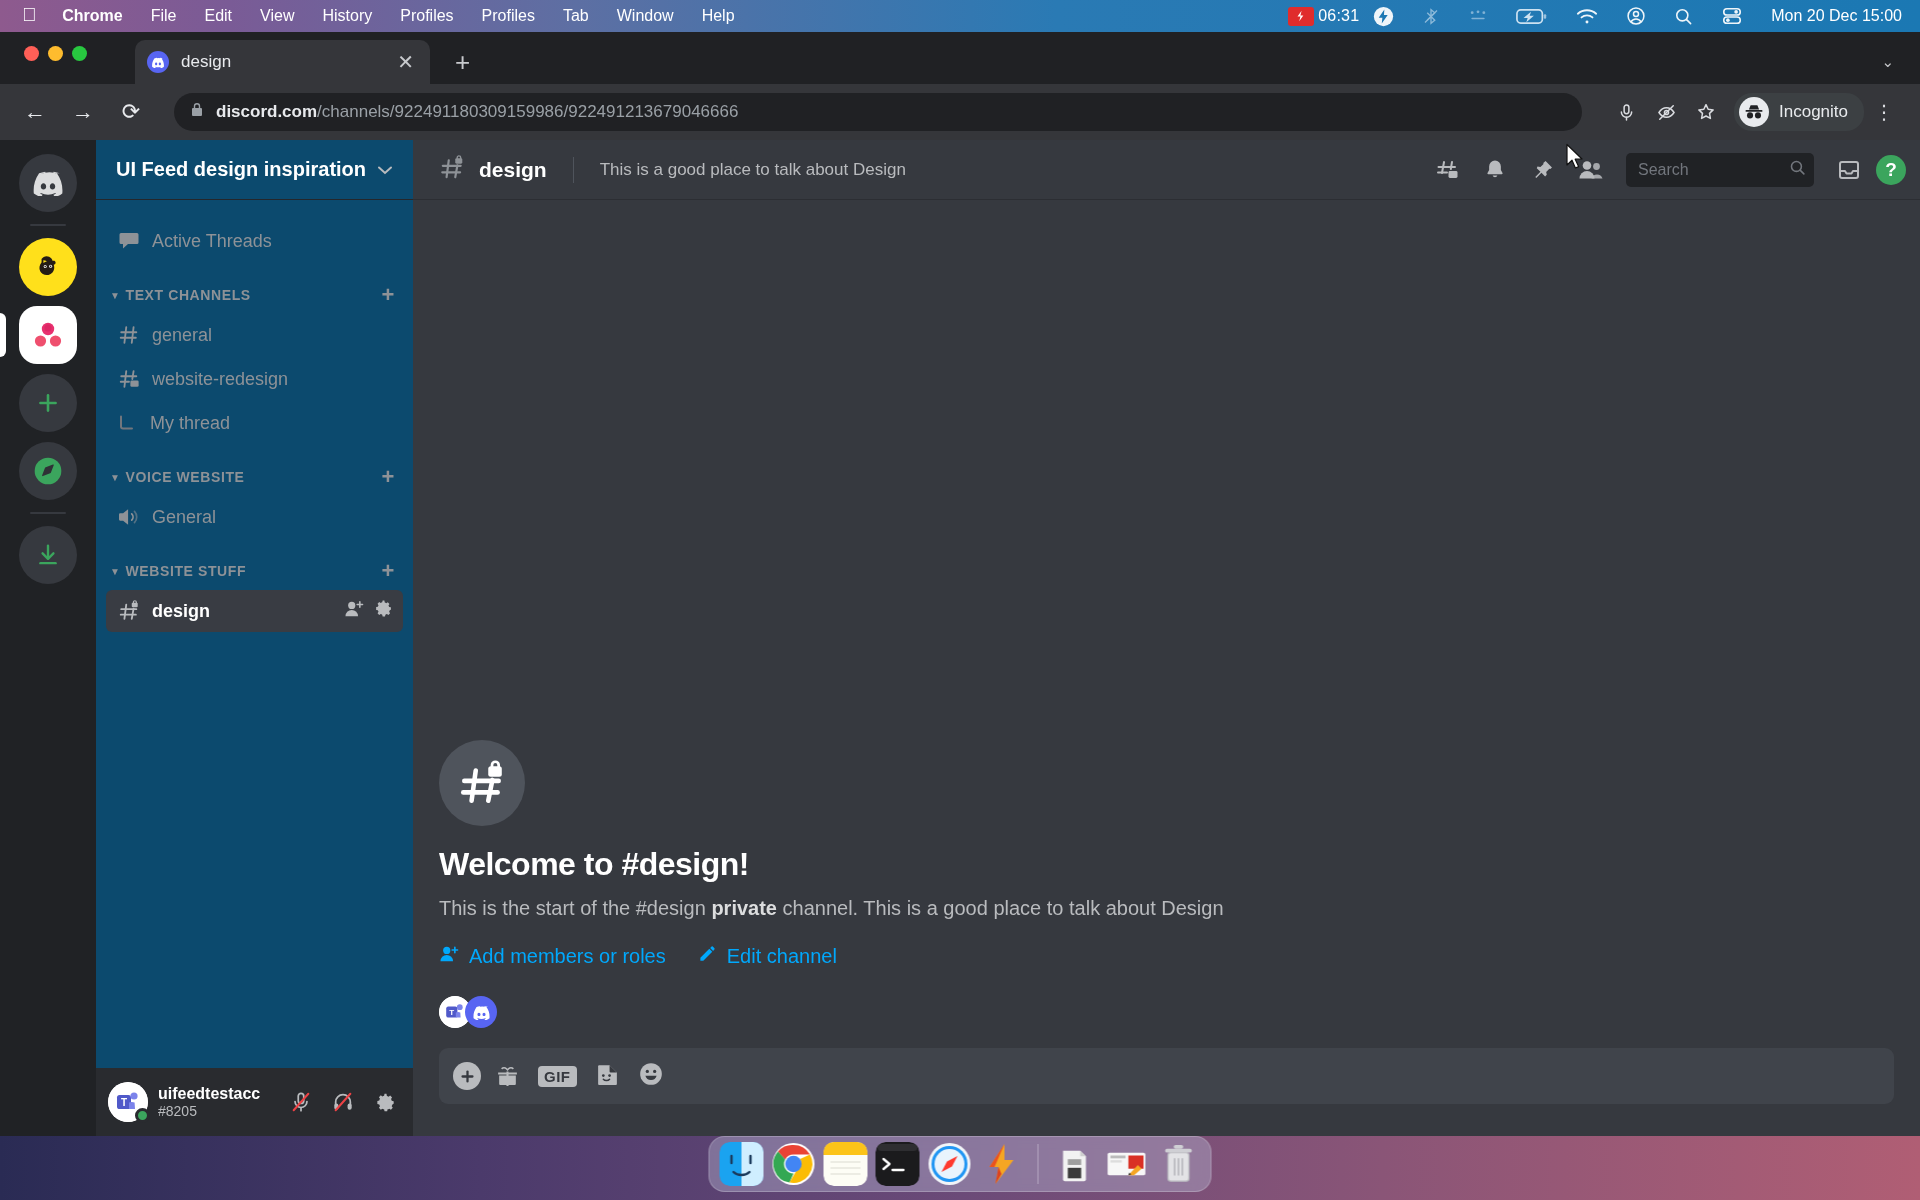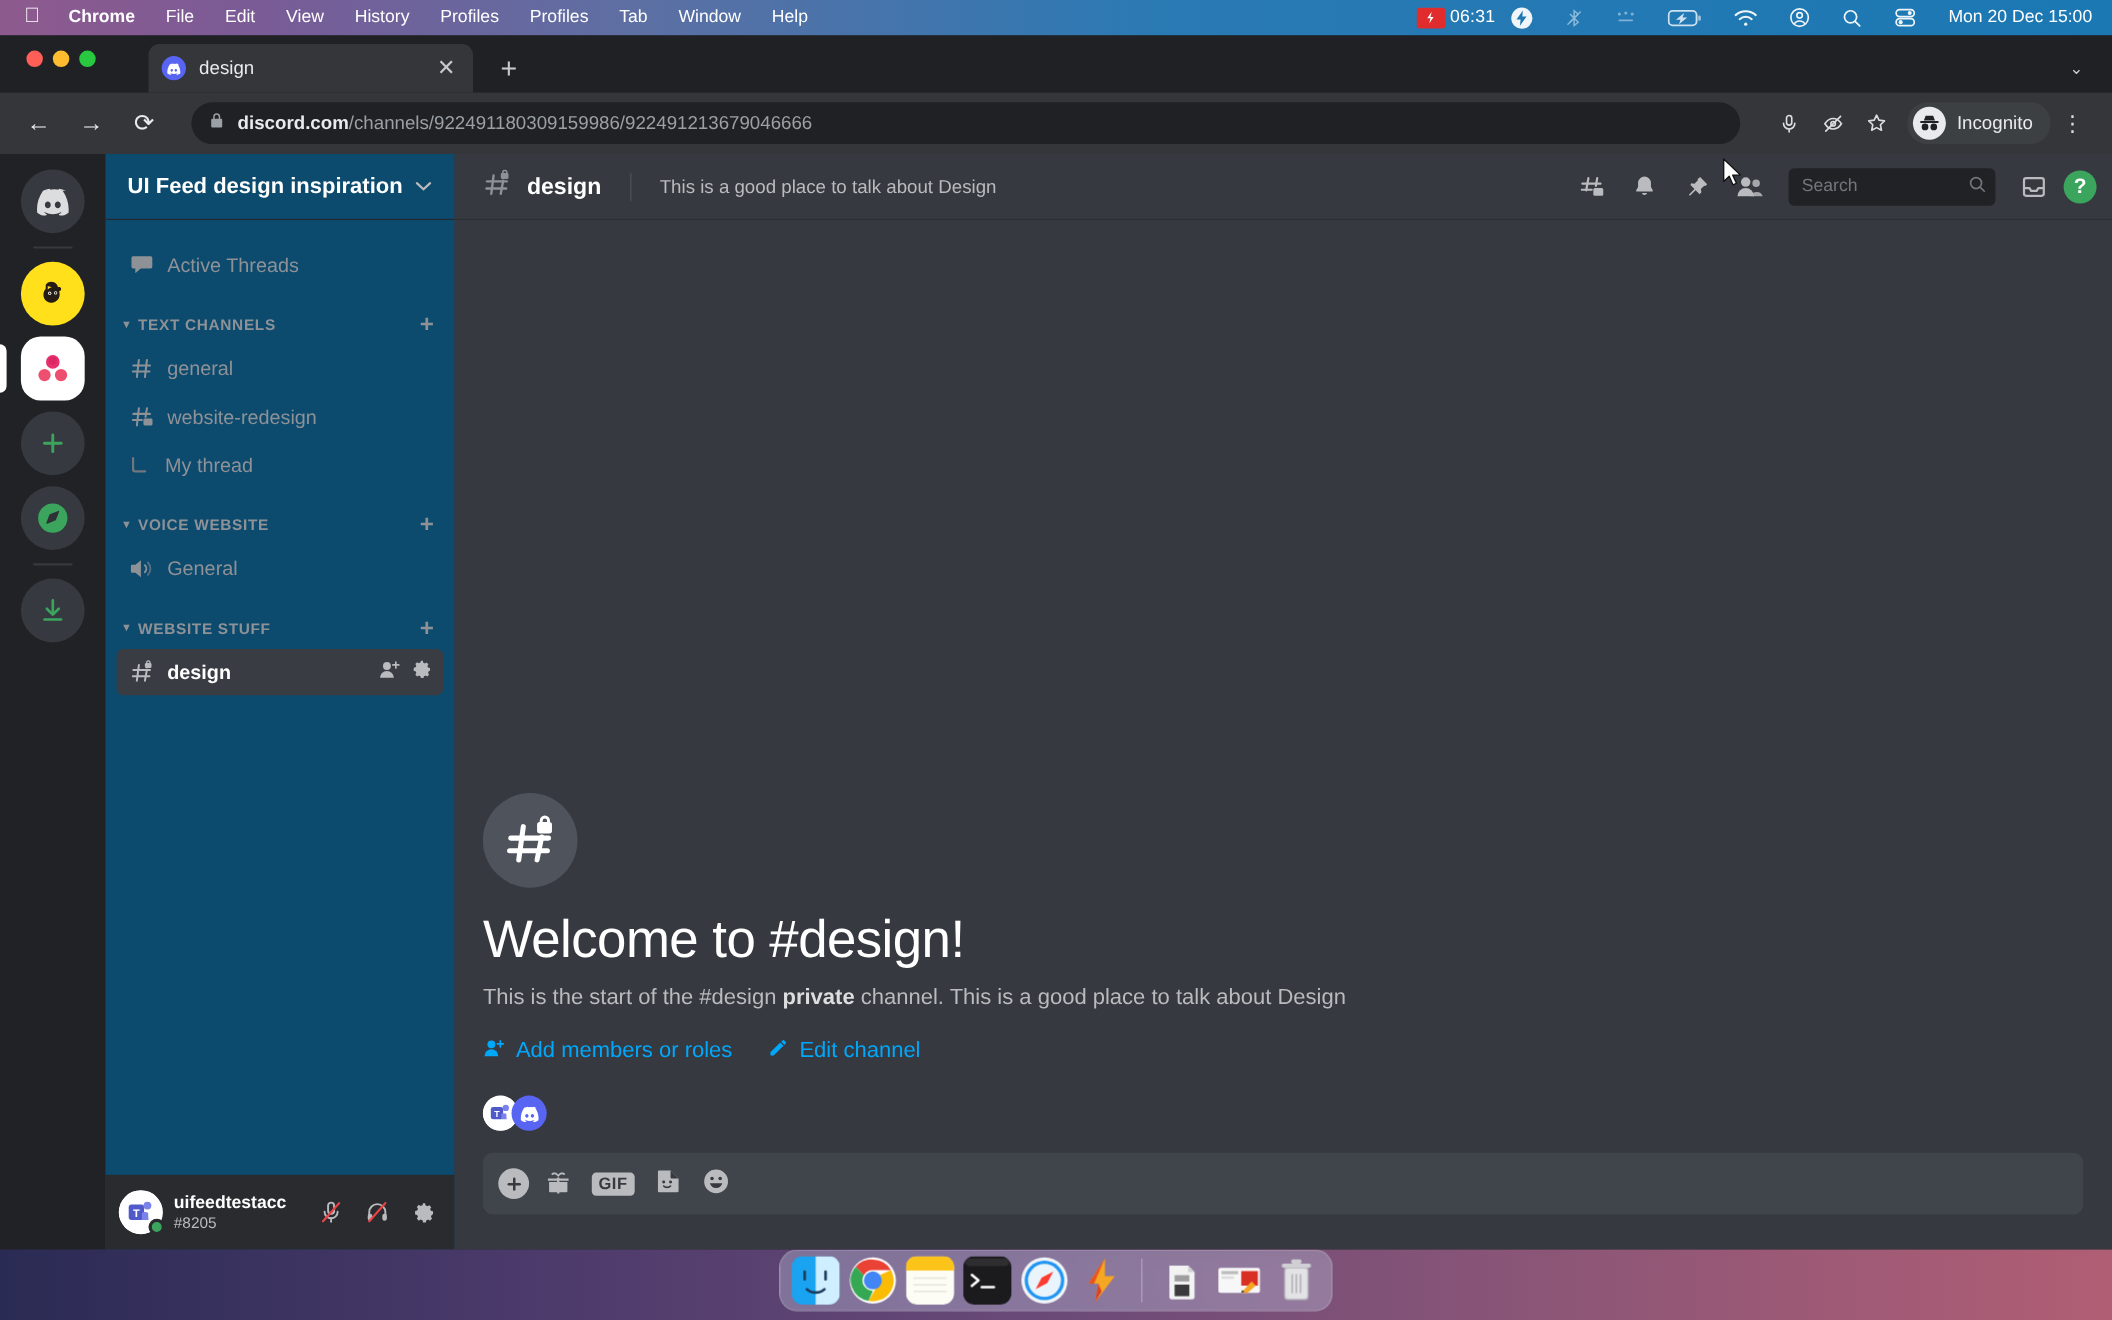--- a/index.html
+++ b/index.html
@@ -171,21 +171,21 @@
     width: 30px; height: 30px; border-radius: 50%; background: #3ba55d; color: #fff;
     display:flex; align-items:center; justify-content:center; font-weight: bold; font-size: 19px;
   }
 
   .msg-area { flex: 1; position: relative; overflow: hidden; }
   .welcome { position: absolute; left: 26px; bottom: 20px; right: 26px; }
   .welcome-icon {
     width: 86px; height: 86px; border-radius: 50%; background: #4f545c;
     display:flex; align-items:center; justify-content:center; margin-bottom: 20px;
   }
-  .welcome-h1 { color: #fff; font-size: 48px; font-weight: normal; letter-spacing: -.5px; margin-bottom: 14px; }
+  .welcome-h1 { color: #fff; font-size: 32px; font-weight: bold; letter-spacing: -.5px; margin-bottom: 14px; }
   .welcome-sub { color: #b9bbbe; font-size: 20px; margin-bottom: 24px; }
   .welcome-sub b { color: #dcddde; font-weight: bold; }
   .welcome-links { display: flex; gap: 32px; align-items: center; margin-bottom: 28px; }
   .wl { display: flex; align-items: center; gap: 10px; color: #00a8fc; font-size: 20px; }
   .facepile { display: flex; align-items: center; }
   .facepile .fp {
     width: 32px; height: 32px; border-radius: 50%; display:flex; align-items:center;
     justify-content:center; overflow: hidden;
   }
   .facepile .fp:nth-child(2) { margin-left: -6px; background: #5865F2; }

